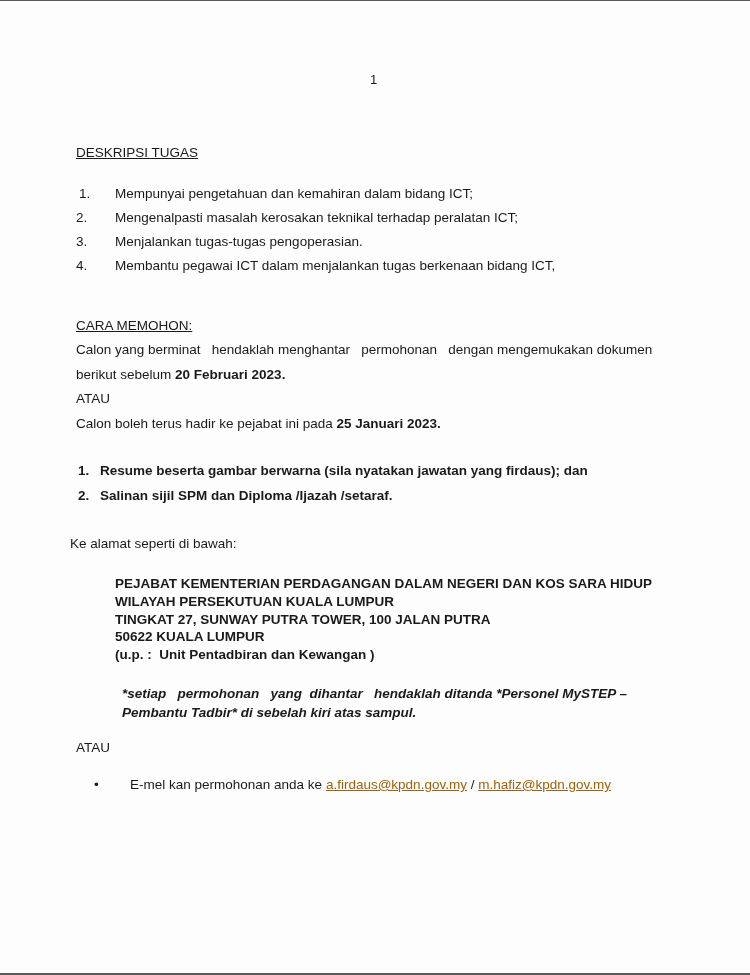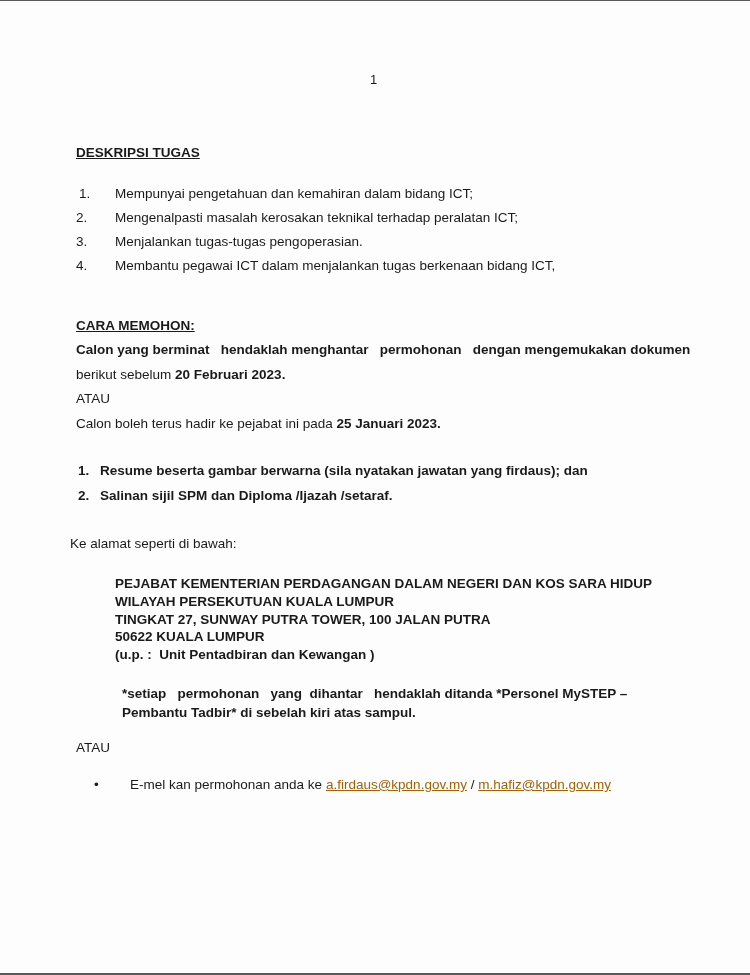--- a/index.html
+++ b/index.html
@@ -7,23 +7,23 @@
     width:750px; height:975px; position:relative; overflow:hidden;
     background:#fdfdfd;
     font-family:"Liberation Sans", sans-serif;
     color:#1a1a1a;
     font-size:13.5px;
   }
   .edge-top { position:absolute; left:0; top:0; width:750px; height:1px; background:#5a5a5a; }
   .edge-bottom { position:absolute; left:0; top:973px; width:750px; height:2px; background:#5a5a5a; }
   .abs { position:absolute; white-space:nowrap; }
   .page-num { left:370px; top:72px; font-size:13px; }
-  .heading { font-weight:bold; text-decoration:underline; }
+  .heading { font-weight:normal; text-decoration:underline; }
   .bold { font-weight:bold; }
-  .italic { }
+  .italic { font-style:italic; }
   a.link { color:#a16207; text-decoration:underline; }
   .addr { font-weight:bold; line-height:18px; }
 </style>
 </head>
 <body>
 
 <div class="edge-top"></div>
 
 <div class="abs page-num">1</div>
 
@@ -36,21 +36,21 @@
 <div class="abs" style="left:115px; top:210px;">Mengenalpasti masalah kerosakan teknikal terhadap peralatan ICT;</div>
 
 <div class="abs" style="left:76px; top:234px;">3.</div>
 <div class="abs" style="left:115px; top:234px;">Menjalankan tugas-tugas pengoperasian.</div>
 
 <div class="abs" style="left:76px; top:258px;">4.</div>
 <div class="abs" style="left:115px; top:258px;">Membantu pegawai ICT dalam menjalankan tugas berkenaan bidang ICT,</div>
 
 <div class="abs heading" style="left:76px; top:318px;">CARA MEMOHON:</div>
 
-<div class="abs" style="left:76px; top:342px; white-space:pre;font-weight:bold;">Calon yang berminat   hendaklah menghantar   permohonan   dengan mengemukakan dokumen</div>
+<div class="abs" style="left:76px; top:342px; white-space:pre;">Calon yang berminat   hendaklah menghantar   permohonan   dengan mengemukakan dokumen</div>
 <div class="abs" style="left:76px; top:367px;"><span>berikut sebelum </span><span class="bold">20 Februari 2023.</span></div>
 
 <div class="abs" style="left:76px; top:391px;">ATAU</div>
 
 <div class="abs" style="left:76px; top:416px;"><span>Calon boleh terus hadir ke pejabat ini pada </span><span class="bold">25 Januari 2023.</span></div>
 
 <div class="abs bold" style="left:78px; top:463px;">1.</div>
 <div class="abs bold" style="left:100px; top:463px;">Resume beserta gambar berwarna (sila nyatakan jawatan yang firdaus); dan</div>
 
 <div class="abs bold" style="left:78px; top:488px;">2.</div>

